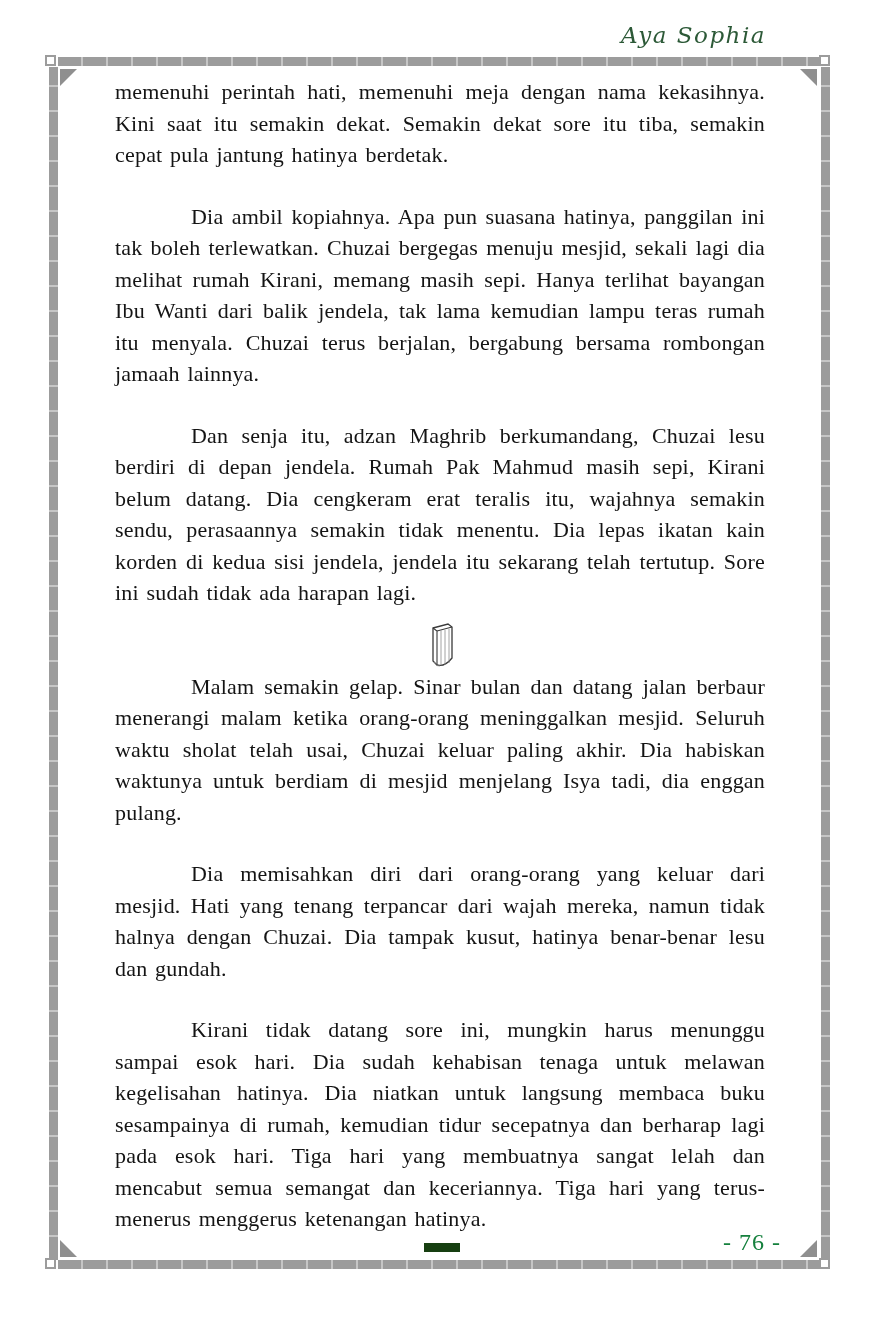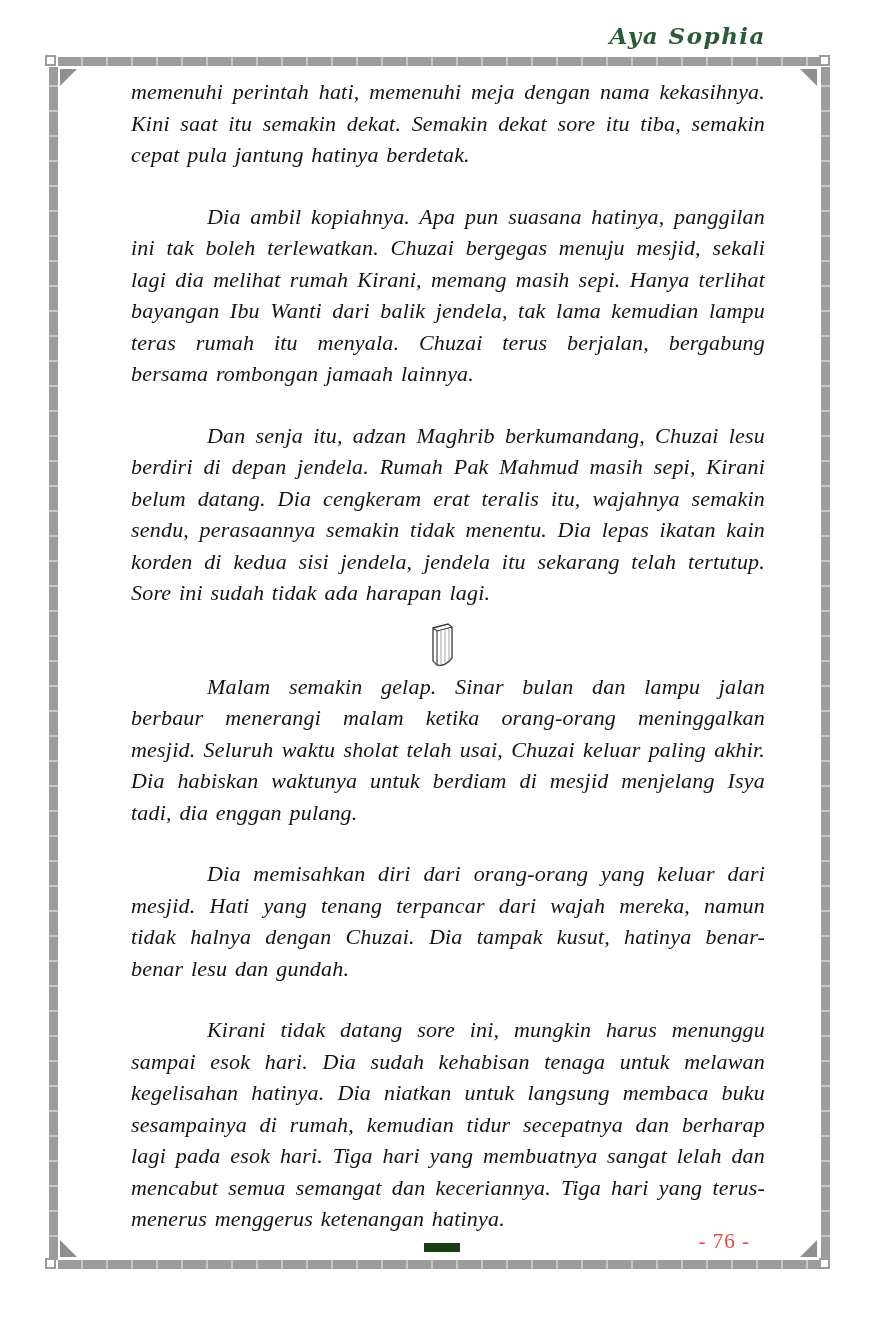--- a/index.html
+++ b/index.html
@@ -16,21 +16,21 @@
     font-family: "Liberation Serif", serif;
   }
 
   
   .running-head {
     position: absolute;
     top: 22px;
     right: 112px;
     font-family: "DejaVu Serif", serif;
     font-style: italic;
-    font-weight: 700;
+    font-weight: 400;
     font-size: 23px;
     letter-spacing: 1.5px;
     color: #2c5937;
   }
 
   
   .bar { position: absolute; }
   .bar-top, .bar-bottom {
     left: 58px;
     width: 762px;
@@ -78,21 +78,21 @@
     left: 115px;
     top: 76px;
     width: 650px;
     font-size: 22px;
     line-height: 31.5px;
     letter-spacing: 0.2px;
     word-spacing: 2px;
     color: #141414;
     text-align: justify;
   }
-  .para { margin: 0 0 30px 16px; text-indent: 76px; font-style: italic; }
+  .para { margin: 0 0 30px 0; text-indent: 76px; }
   .para.noindent { text-indent: 0; }
 
   .ornament {
     height: 52px;
     margin: -18px 0 -2px 0;
     text-align: center;
   }
   .ornament svg { display: inline-block; }
 
   
@@ -100,24 +100,24 @@
     position: absolute;
     left: 424px;
     top: 1243px;
     width: 36px;
     height: 9px;
     background: #173f11;
   }
   .page-number {
     position: absolute;
     top: 1229px;
-    right: 128px;
-    font-size: 21px;
+    right: 97px;
+    font-size: 24px;
     letter-spacing: 1px;
-    color: #ef4444;
+    color: #15803d;
   }
 </style>
 </head>
 <body>
 
 <div class="sheet">
 
   <div class="running-head">Aya Sophia</div>
 
   <div class="bar bar-top"></div>
@@ -145,21 +145,21 @@
         <svg width="36" height="50" viewBox="0 0 36 50" xmlns="http://www.w3.org/2000/svg">
           <path d="M11 7 L26 3 L30 6 L30 37 Q23 46 15 44 L11 40 Z" fill="none" stroke="#3a3a3a" stroke-width="1.3"></path>
           <path d="M11 7 L15 10 L15 44" fill="none" stroke="#3a3a3a" stroke-width="1.1"></path>
           <path d="M15 10 L30 6" fill="none" stroke="#3a3a3a" stroke-width="1.1"></path>
           <path d="M19 9.5 V43.5 M23 9 V44 M27 8 V42" fill="none" stroke="#8a8a8a" stroke-width="0.8"></path>
           <path d="M12 41 Q14 46 18 45" fill="none" stroke="#8a8a8a" stroke-width="0.8"></path>
         </svg>
       </span>
     </div>
 
-    <p class="para">Malam semakin gelap. Sinar bulan dan lampu jalan berbaur menerangi malam ketika orang-orang meninggalkan mesjid. Seluruh waktu sholat telah usai, Chuzai keluar paling akhir. Dia habiskan waktunya untuk berdiam di mesjid menjelang Isya tadi, dia enggan pulang.</p>
+    <p class="para">Malam semakin gelap. Sinar bulan dan datang jalan berbaur menerangi malam ketika orang-orang meninggalkan mesjid. Seluruh waktu sholat telah usai, Chuzai keluar paling akhir. Dia habiskan waktunya untuk berdiam di mesjid menjelang Isya tadi, dia enggan pulang.</p>
     <p class="para">Dia memisahkan diri dari orang-orang yang keluar dari mesjid. Hati yang tenang terpancar dari wajah mereka, namun tidak halnya dengan Chuzai. Dia tampak kusut, hatinya benar-benar lesu dan gundah.</p>
     <p class="para">Kirani tidak datang sore ini, mungkin harus menunggu sampai esok hari. Dia sudah kehabisan tenaga untuk melawan kegelisahan hatinya. Dia niatkan untuk langsung membaca buku sesampainya di rumah, kemudian tidur secepatnya dan berharap lagi pada esok hari. Tiga hari yang membuatnya sangat lelah dan mencabut semua semangat dan keceriannya. Tiga hari yang terus-menerus menggerus ketenangan hatinya.</p>
   </div>
 
   <div class="footer-dash"></div>
   <div class="page-number">- 76 -</div>
 
 </div>
 
 </body></html>

